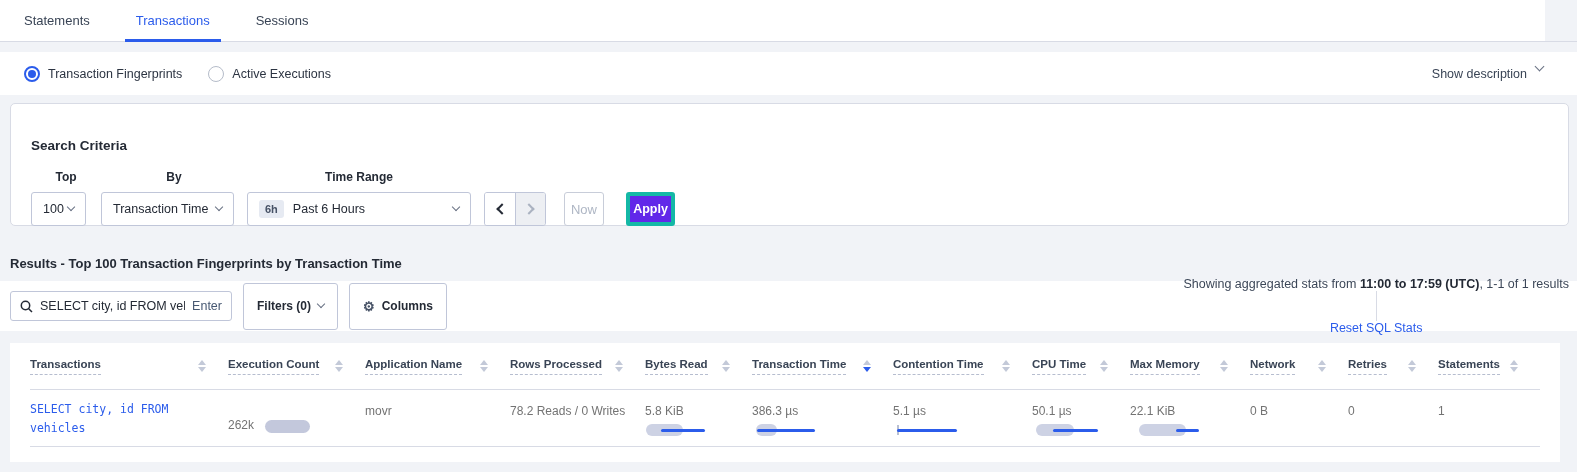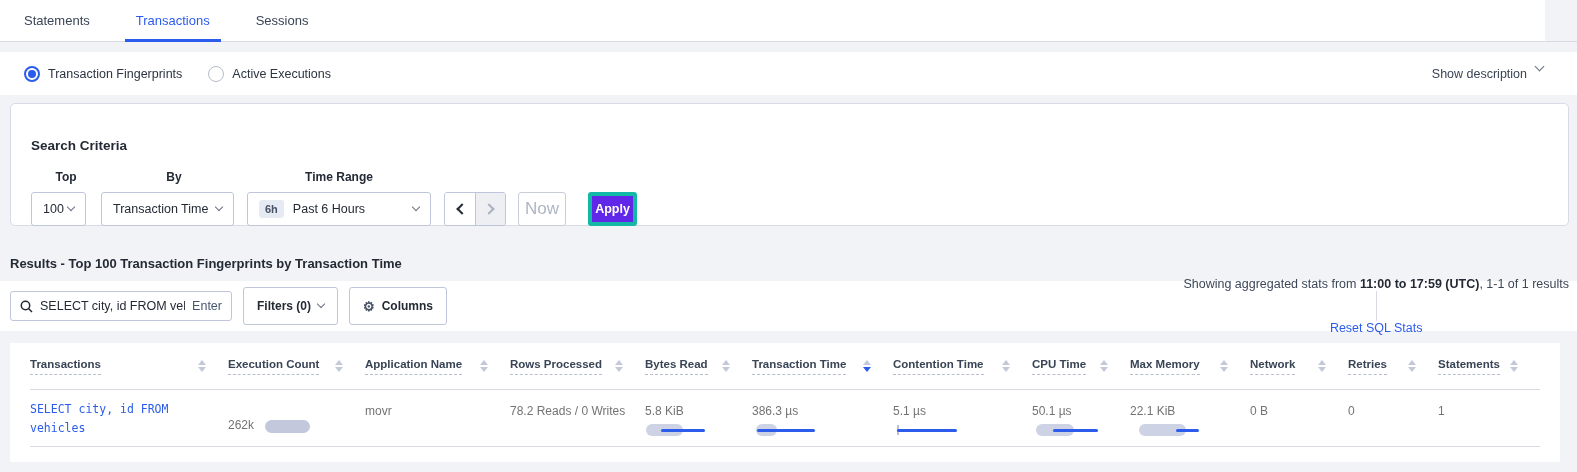--- a/index.html
+++ b/index.html
@@ -33,45 +33,45 @@
   .criteria-card { position:absolute; top:103px; left:10px; width:1559px; height:123px; background:#fff;
                    border:1px solid #d8dbe5; border-radius:5px; padding:34px 20px; }
   .criteria-title { font-size:13.5px; font-weight:bold; color:#242a35; }
   .criteria-row { display:flex; align-items:flex-end; margin-top:17px; }
   .ctl-group { display:flex; flex-direction:column;text-align:center; }
   .ctl-label { font-size:12px; font-weight:bold; color:#242a35; margin-bottom:8px; }
   .select { height:34px; background:#fff; border:1px solid #c0c6d9; border-radius:3px;
             display:flex; align-items:center; justify-content:space-between; padding:0 11px; font-size:12.5px; color:#242a35; cursor:pointer; }
   .w-top { width:55px; margin-right:15px; }
   .w-by { width:133px; margin-right:13px; }
-  .w-tr { width:184px; }
+  .w-tr { width:224px; }
   .tr-left { display:flex; align-items:center; gap:9px; }
   .badge-6h { background:#e6eaf2; border-radius:3px; font-size:11px; font-weight:bold; color:#475266; padding:3px 6px; }
   .arrow-group { display:flex; height:34px; margin-left:13px; border:1px solid #c0c6d9; border-radius:3px; overflow:hidden; }
   .arrow-btn { width:30px; height:32px; display:flex; align-items:center; justify-content:center; cursor:pointer; background:#fff; }
   .arrow-btn.disabled { background:#edeff3; cursor:default; }
   .arrow-btn + .arrow-btn { border-left:1px solid #c0c6d9; }
   .chevL { width:8px; height:8px; border-left:2px solid #242a35; border-bottom:2px solid #242a35; transform:rotate(45deg); margin-left:3px; }
   .chevR { width:8px; height:8px; border-right:2px solid #aab2c0; border-top:2px solid #aab2c0; transform:rotate(45deg); margin-right:3px; }
-  .now-btn { width:48px; height:34px; margin-left:12px; background:#fff; border:1px solid #c8cdd9; border-radius:3px;
-             font-size:17px; color:#aeb6c4; display:flex; align-items:center; justify-content:center; cursor:pointer; }
+  .now-btn { width:40px; height:34px; margin-left:18px; background:#fff; border:1px solid #c8cdd9; border-radius:3px;
+             font-size:13px; color:#aeb6c4; display:flex; align-items:center; justify-content:center; cursor:pointer; }
   .apply-btn { width:49px; height:34px; margin-left:22px; background:#6127e9; border:4px solid #14b8a6; border-radius:3px;
                font-size:12.5px; font-weight:bold; color:#fff; display:flex; align-items:center; justify-content:center; cursor:pointer; }
 
   
   .results-title { position:absolute; top:256px; left:10px; font-size:13px; font-weight:bold; color:#242a35; }
 
   
   .toolbar-band { position:absolute; top:281px; left:0; width:1577px; height:50px; background:#fff;
                   display:flex; align-items:center; padding:0 8px 0 10px; }
   .search-box { width:222px; height:30px; border:1px solid #c0c6d9; border-radius:3px; background:#fff;
                 display:flex; align-items:center; padding:0 9px; gap:7px; }
   .search-box input { border:none; outline:none; flex:1; min-width:0; font-size:12.5px; color:#242a35; font-family:"Liberation Sans",sans-serif; }
   .enter-hint { font-size:12.5px; color:#475872; }
-  .tb-btn { height:38px; margin-left:11px; padding:0 13px; background:#fff; border:1px solid #c0c6d9; border-radius:3px;
+  .tb-btn { height:47px; margin-left:11px; padding:0 13px; background:#fff; border:1px solid #c0c6d9; border-radius:3px;
             display:flex; align-items:center; gap:7px; font-size:12px; font-weight:bold; color:#242a35; cursor:pointer; }
   .gear { font-size:13px; color:#475266; line-height:1; }
   .toolbar-right { margin-left:auto; display:flex; align-items:center;flex-direction:column; }
   .stats-text { font-size:12.5px; color:#3c4758; }
   .stats-text b { color:#242a35; }
   .v-div { width:1px; height:30px; background:#d8dbe5; margin:0 14px; }
   .reset-link { font-size:12.5px; color:#2b5ceb; cursor:pointer; white-space:nowrap; }
 
   
   .table-card { position:absolute; top:343px; left:10px; width:1550px; height:119px; background:#fff; }

